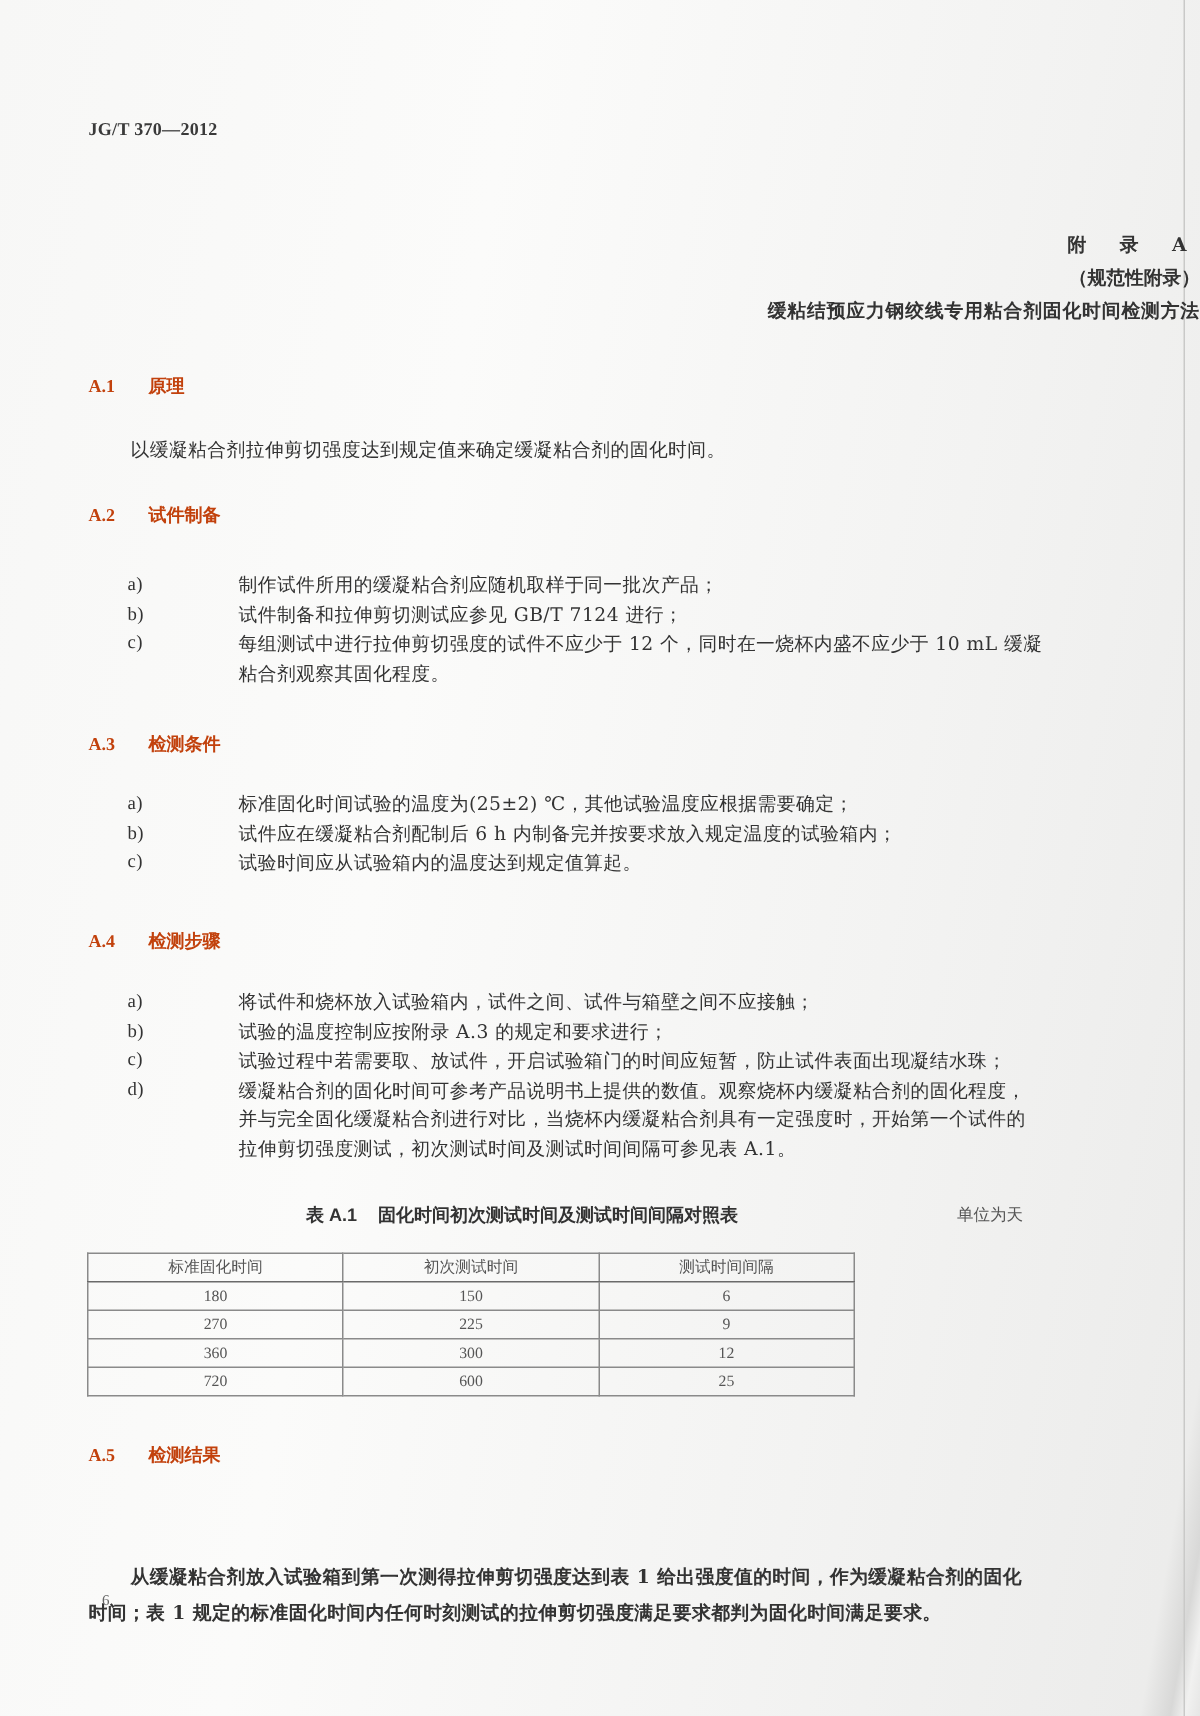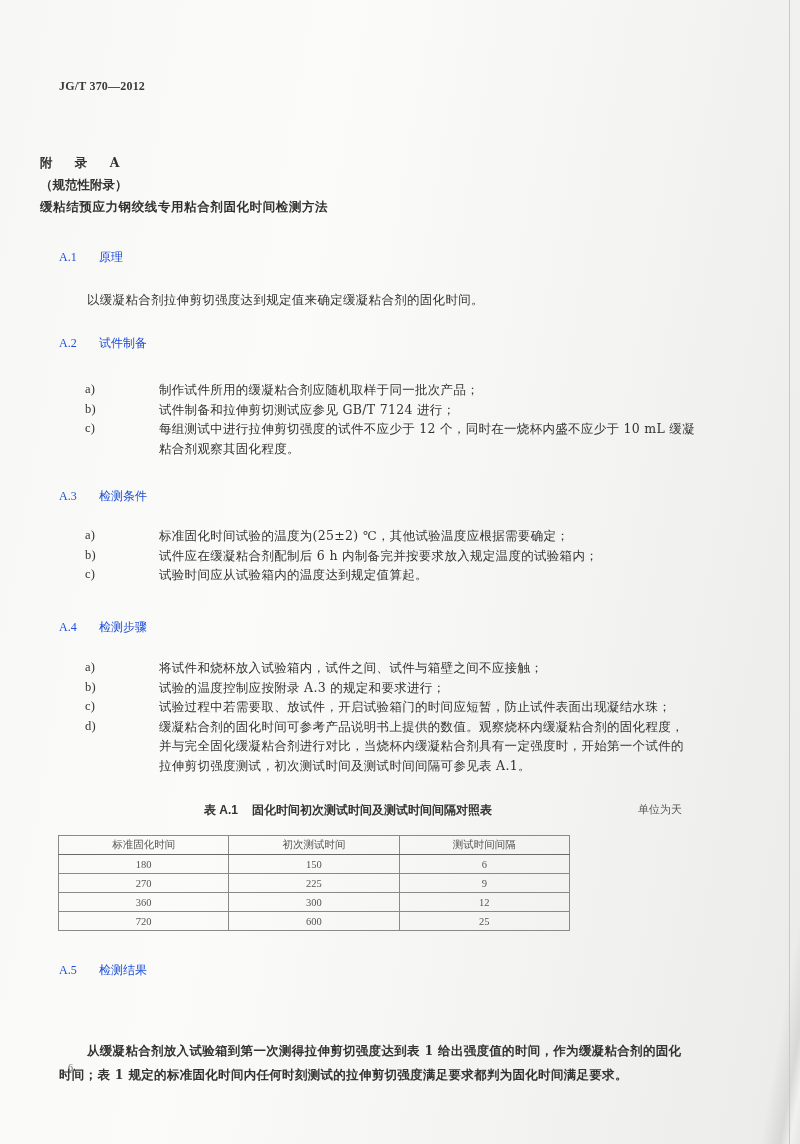--- a/index.html
+++ b/index.html
@@ -31,21 +31,21 @@
       font-family: "Liberation Serif", serif;
       font-weight: bold;
       color: #3a3a3a;
       letter-spacing: 0.2px;
     }
     .title-block {
       position: absolute;
       left: 0;
       width: 800px;
       top: 152px;
-      text-align: left;
+      text-align: right;
     }
     .title-line {
       font-size: 12.5px;
       font-weight: bold;
       color: #333;
       line-height: 22px;
     }
     .title-line.appendix {
       letter-spacing: 9px;
       padding-left: 40px;
@@ -54,22 +54,22 @@
       padding-left: 40px;
     }
     .title-line.main {
       letter-spacing: 0.6px;
       padding-left: 40px;
     }
     .sec-head {
       position: absolute;
       left: 59px;
       font-size: 12px;
-      font-weight: normal;
-      color: #1d4ed8;
+      font-weight: bold;
+      color: #c2410c;
     }
     .sec-head .num {
       display: inline-block;
       width: 40px;
       font-family: "Liberation Serif", serif;
     }
     .para {
       position: absolute;
       left: 59px;
       width: 635px;

